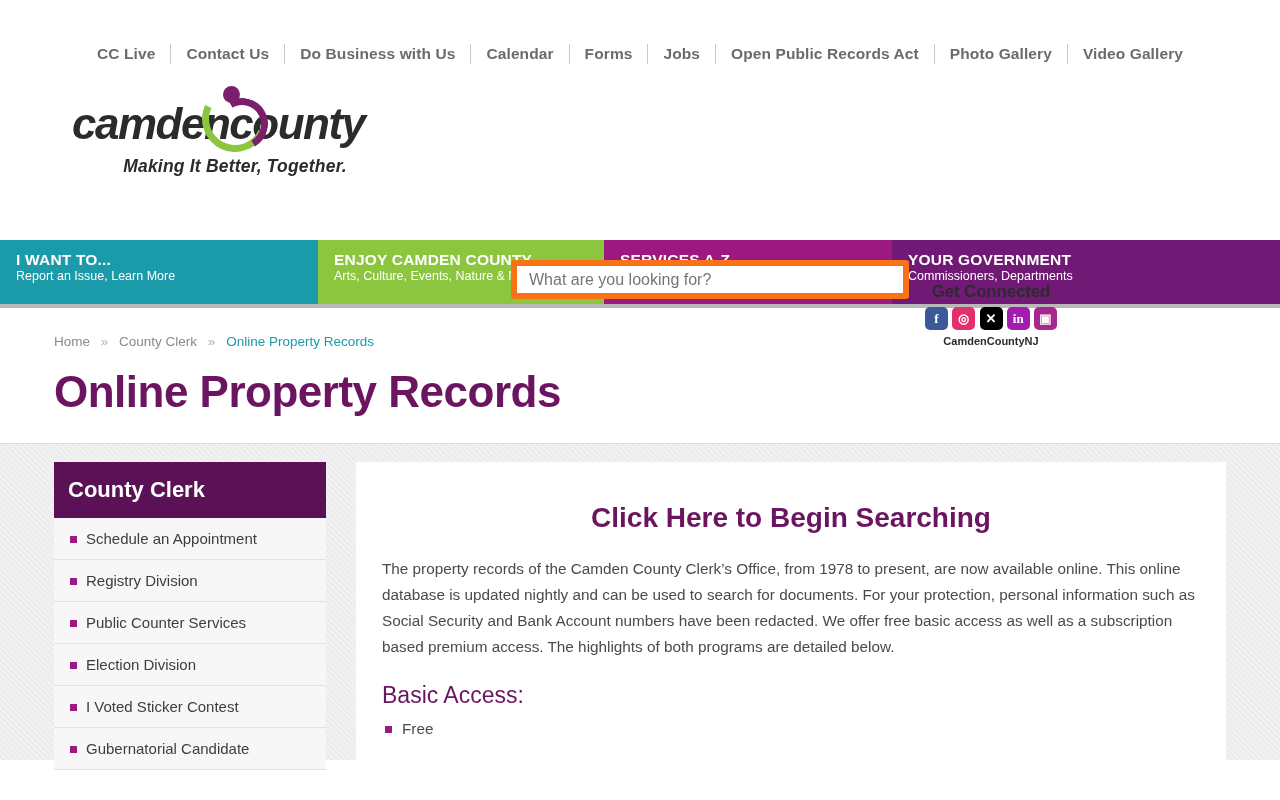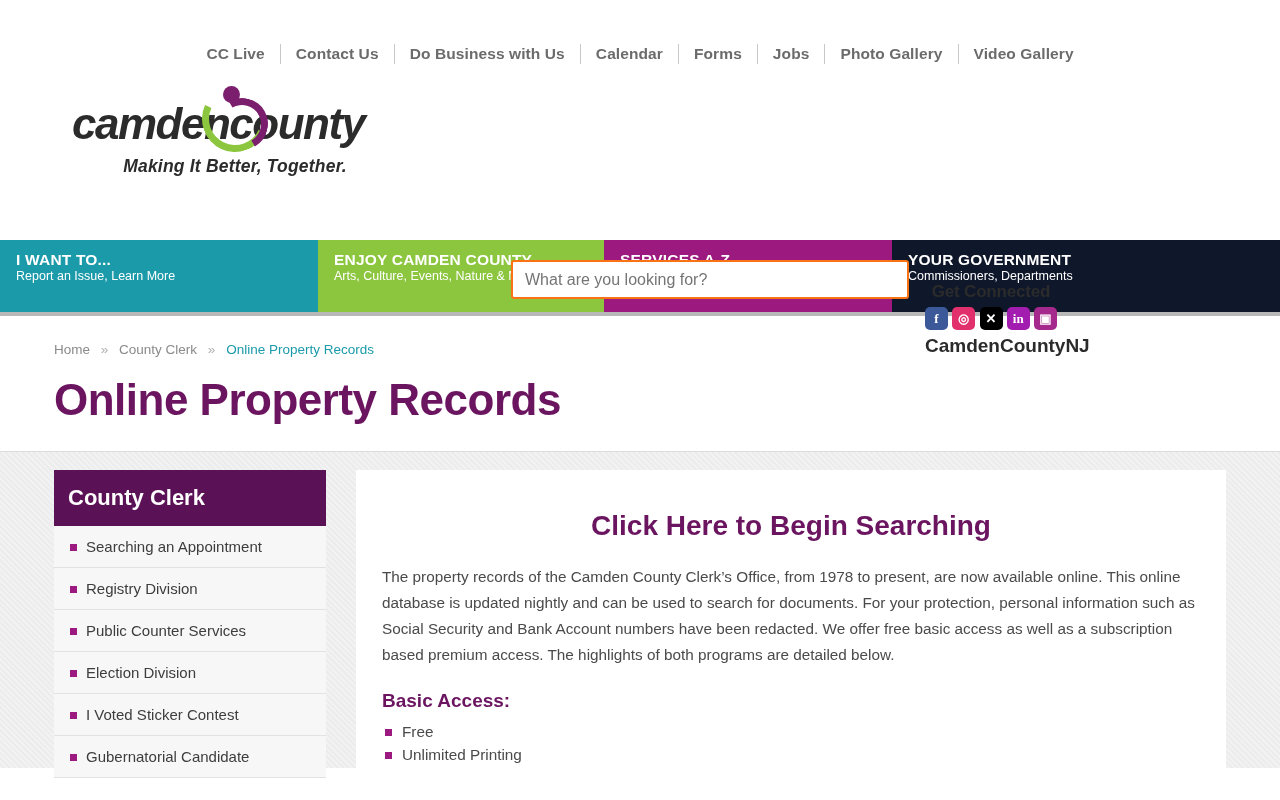--- a/index.html
+++ b/index.html
@@ -111,21 +111,21 @@
 
   .searchbox {
     position: absolute;
     left: 511px;
     top: 152px;
     width: 398px;
     height: 39px;
   }
   .searchbox input {
     width: 100%; height: 100%;
-    border: 2px solid #f97316;
+    border: 6px solid #f97316;
     border-radius: 3px;
     padding: 0 12px;
     font-size: 16px;
     color: #9a9a9a;
     font-family: "Liberation Sans", sans-serif;
     outline: none;
   }
 
   .connected {
     position: absolute;
@@ -158,48 +158,48 @@
     font-weight: bold;
     font-family: "Liberation Serif", serif;
   }
   .s-fb { background: #3b5998; }
   .s-ig { background: #e1306c; }
   .s-tw { background: #000000; font-family: "Liberation Sans", sans-serif; font-size:12px;}
   .s-li { background: #a21caf; }
   .s-fl { background: #a5288c; }
   .connected-handle {
     margin-top: 5px;
-    font-size: 19px;
+    font-size: 11px;
     font-weight: bold;
     color: #2b2b2b;
   }
 
   
   .meganav {
     display: flex;
-    height: 72px;
+    height: 64px;
     border-radius: 23px;
   }
   .mega {
     flex: 1;
     padding: 11px 0 0 16px;
     color: #fff;
   }
   .mega .t {
     font-size: 15.5px;
     font-weight: bold;
     letter-spacing: .2px;
   }
   .mega .s {
     font-size: 12.5px;
   }
   .m1 { background: #1b9aaa; }
   .m2 { background: #8cc63f; }
   .m3 { background: #9c1a7f; }
-  .m4 { background: #0f172a; }
+  .m4 { background: #701a75; }
   .meganav .m1 { flex: 0 0 318px; }
   .meganav .m2 { flex: 0 0 286px; }
   .meganav .m3 { flex: 0 0 288px; }
   .meganav .m4 { flex: 1; }
   .mega-underline { height: 4px; background: #b8b8b8; }
 
   
   .crumbwrap { padding: 26px 0 0 54px; }
   .crumb { font-size: 13.5px; color: #8a8a8a; }
   .crumb a { color: #8a8a8a; text-decoration: none; }
@@ -266,22 +266,22 @@
     font-weight: bold;
     color: #6b1560;
     margin: 12px 0 22px 0;
   }
   .ptext {
     font-size: 15.3px;
     line-height: 26px;
     color: #4a4a4a;
   }
   .sub {
-    font-size: 19px;
-    font-weight: bold;
+    font-size: 23px;
+    font-weight: normal;
     color: #6b1560;
     margin: 22px 0 8px 0;
   }
   .bullets { list-style: none; margin: 0; padding: 0; }
   .bullets li {
     font-size: 15.3px;
     line-height: 23px;
     color: #4a4a4a;
     position: relative;
     padding-left: 20px;
@@ -309,20 +309,23 @@
         <a href="#">Do Business with Us</a>
       </li>
     <li>
         <a href="#">Calendar</a>
       </li>
     <li>
         <a href="#">Forms</a>
       </li>
     <li>
         <a href="#">Jobs</a>
+      </li>
+    <li>
+        <a href="#">Open Public Records Act</a>
       </li>
     <li>
         <a href="#">Photo Gallery</a>
       </li>
     <li>
         <a href="#">Video Gallery</a>
       </li>
   </ul>
 </div>
 
@@ -385,31 +388,30 @@
   </div>
 </div>
 <h1 class="pagetitle">Online Property Records</h1>
 <div class="title-rule"></div>
 
 <div class="body">
 
   <div class="sidebar">
     <div class="sidehead">County Clerk</div>
     <ul class="sidelist">
-      <li>Searching an Appointment</li>
+      <li>Schedule an Appointment</li>
       <li>Registry Division</li>
       <li>Public Counter Services</li>
       <li>Election Division</li>
       <li>I Voted Sticker Contest</li>
       <li>Gubernatorial Candidate</li>
     </ul>
   </div>
 
   <div class="content">
     <div class="ctitle">Click Here to Begin Searching</div>
     <div class="ptext">The property records of the Camden County Clerk’s Office, from 1978 to present, are now available online.  This online database is updated nightly and can be used to search for documents. For your protection, personal information such as Social Security and Bank Account numbers have been redacted.  We offer free basic access as well as a subscription based premium access. The highlights of both programs are detailed below.</div>
     <div class="sub">Basic Access:</div>
     <ul class="bullets">
       <li>Free</li>
-      <li>Unlimited Printing</li>
     </ul>
   </div>
 </div>
 
 </body></html>

